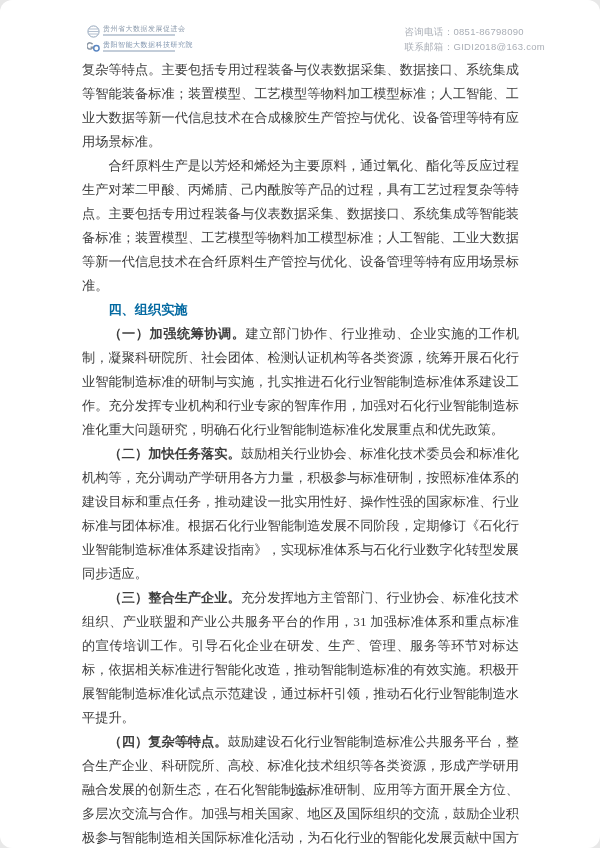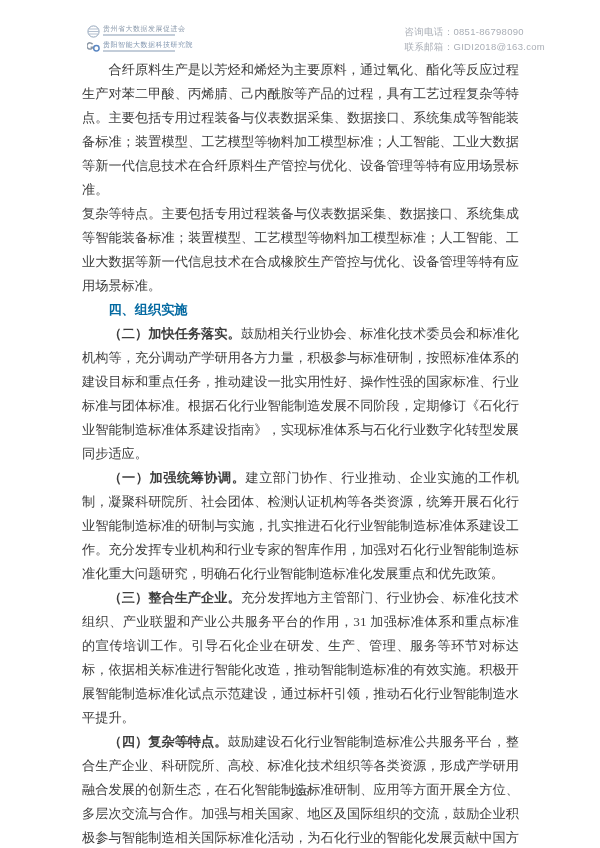--- a/index.html
+++ b/index.html
@@ -7,20 +7,21 @@
   body {
     background: #e8e8e8;
     font-family: "Liberation Serif", "DejaVu Serif", serif;
   }
   .page {
     position: relative;
     width: 600px;
     height: 848px;
     background: #ffffff;
     overflow: hidden;
+    border-radius: 12px;
   }
   
   .header {
     position: absolute;
     top: 24px;
     left: 87px;
     right: 55px;
     display: flex;
     justify-content: space-between;
     align-items: flex-start;
@@ -120,27 +121,27 @@
       </div>
     </div>
 
     <div class="contact">
       <div>咨询电话：0851-86798090</div>
       <div>联系邮箱：GIDI2018@163.com</div>
     </div>
   </header>
 
   <main class="doc-body">
+    <p class="para no-indent">复杂等特点。主要包括专用过程装备与仪表数据采集、数据接口、系统集成等智能装备标准；装置模型、工艺模型等物料加工模型标准；人工智能、工业大数据等新一代信息技术在合成橡胶生产管控与优化、设备管理等特有应用场景标准。</p>
     <p class="para">合纤原料生产是以芳烃和烯烃为主要原料，通过氧化、酯化等反应过程生产对苯二甲酸、丙烯腈、己内酰胺等产品的过程，具有工艺过程复杂等特点。主要包括专用过程装备与仪表数据采集、数据接口、系统集成等智能装备标准；装置模型、工艺模型等物料加工模型标准；人工智能、工业大数据等新一代信息技术在合纤原料生产管控与优化、设备管理等特有应用场景标准。</p>
-    <p class="para no-indent">复杂等特点。主要包括专用过程装备与仪表数据采集、数据接口、系统集成等智能装备标准；装置模型、工艺模型等物料加工模型标准；人工智能、工业大数据等新一代信息技术在合成橡胶生产管控与优化、设备管理等特有应用场景标准。</p>
 
     <h2 class="section-heading">四、组织实施</h2>
 
+    <p class="para"><span class="lead">（一）加强统筹协调。</span><span>建立部门协作、行业推动、企业实施的工作机制，凝聚科研院所、社会团体、检测认证机构等各类资源，统筹开展石化行业智能制造标准的研制与实施，扎实推进石化行业智能制造标准体系建设工作。充分发挥专业机构和行业专家的智库作用，加强对石化行业智能制造标准化重大问题研究，明确石化行业智能制造标准化发展重点和优先政策。</span></p>
     <p class="para"><span class="lead">（二）加快任务落实。</span><span>鼓励相关行业协会、标准化技术委员会和标准化机构等，充分调动产学研用各方力量，积极参与标准研制，按照标准体系的建设目标和重点任务，推动建设一批实用性好、操作性强的国家标准、行业标准与团体标准。根据石化行业智能制造发展不同阶段，定期修订《石化行业智能制造标准体系建设指南》，实现标准体系与石化行业数字化转型发展同步适应。</span></p>
-    <p class="para"><span class="lead">（一）加强统筹协调。</span><span>建立部门协作、行业推动、企业实施的工作机制，凝聚科研院所、社会团体、检测认证机构等各类资源，统筹开展石化行业智能制造标准的研制与实施，扎实推进石化行业智能制造标准体系建设工作。充分发挥专业机构和行业专家的智库作用，加强对石化行业智能制造标准化重大问题研究，明确石化行业智能制造标准化发展重点和优先政策。</span></p>
     <p class="para"><span class="lead">（三）整合生产企业。</span><span>充分发挥地方主管部门、行业协会、标准化技术组织、产业联盟和产业公共服务平台的作用，31 加强标准体系和重点标准的宣传培训工作。引导石化企业在研发、生产、管理、服务等环节对标达标，依据相关标准进行智能化改造，推动智能制造标准的有效实施。积极开展智能制造标准化试点示范建设，通过标杆引领，推动石化行业智能制造水平提升。</span></p>
     <p class="para"><span class="lead">（四）复杂等特点。</span><span>鼓励建设石化行业智能制造标准公共服务平台，整合生产企业、科研院所、高校、标准化技术组织等各类资源，形成产学研用融合发展的创新生态，在石化智能制造标准研制、应用等方面开展全方位、多层次交流与合作。加强与相关国家、地区及国际组织的交流，鼓励企业积极参与智能制造相关国际标准化活动，为石化行业的智能化发展贡献中国方案。</span></p>
   </main>
 
   <footer class="footer">
     <span>236</span>
   </footer>
 
 </div>
 

